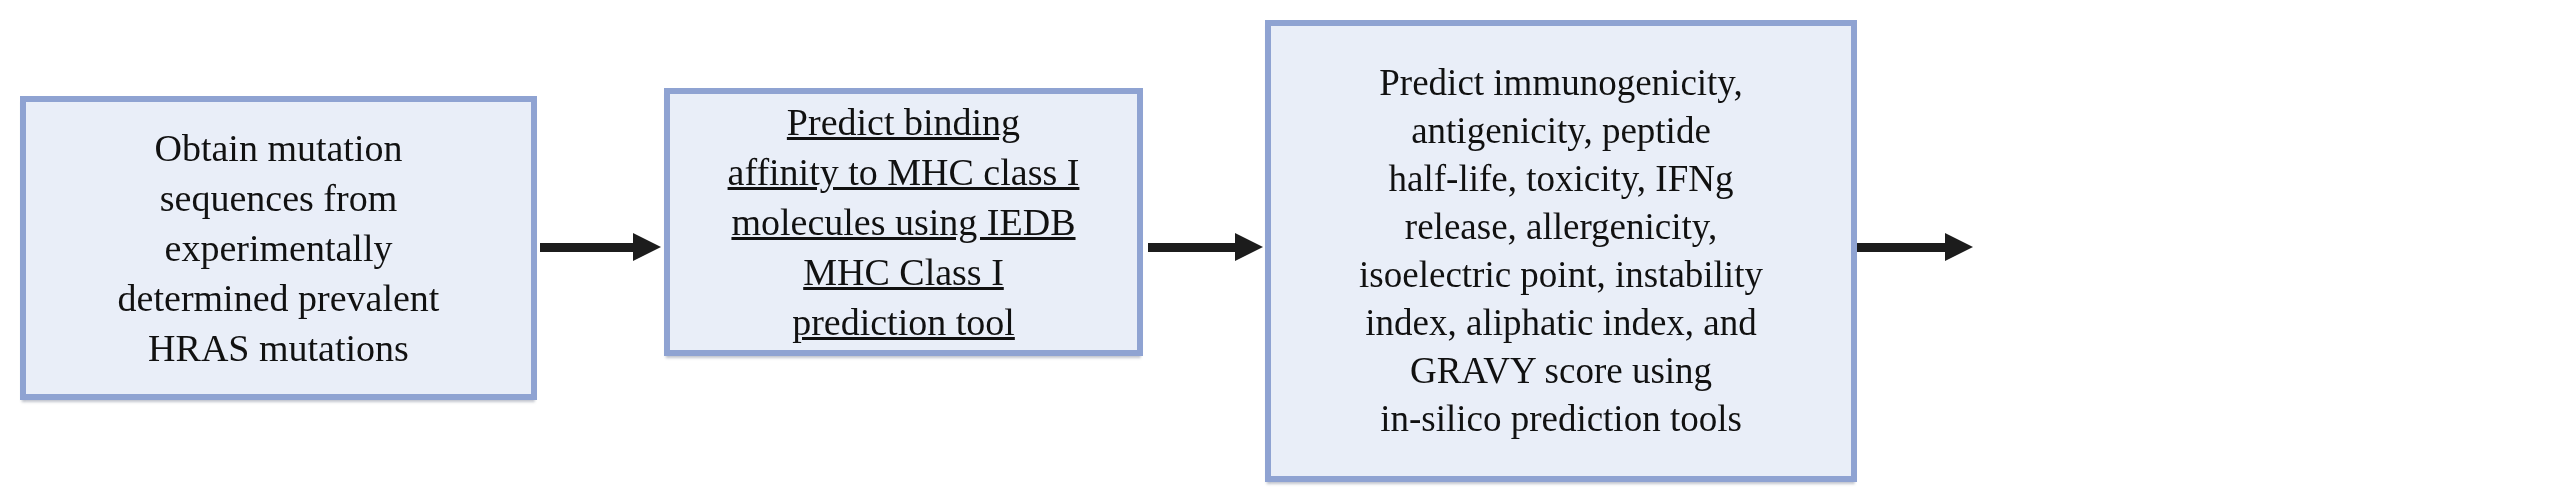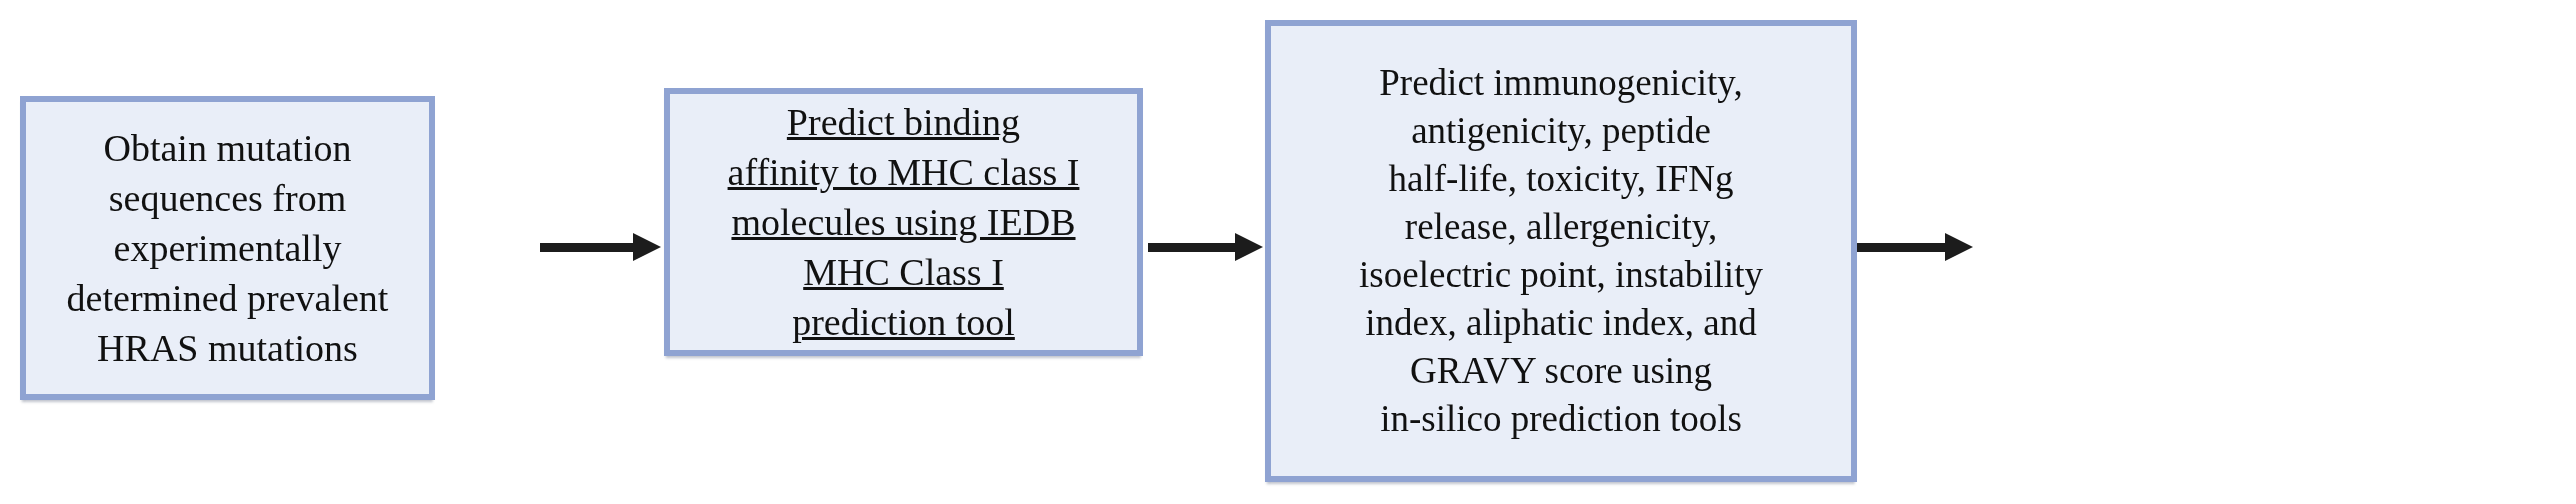--- a/index.html
+++ b/index.html
@@ -26,21 +26,21 @@
     align-items: center;
     justify-content: center;
     text-align: center;
     font-size: 38px;
     line-height: 1.32;
   }
   .box-text {
     white-space: pre-line;
     padding: 6.2px 11px;
   }
-  .box1 { left: 20px;   top: 96px; width: 415px; height: 304px; }
+  .box1 { left: 20px;   top: 96px; width: 517px; height: 304px; }
   .box2 { left: 664px; top: 88px; width: 479px; height: 268px; text-decoration: underline; }
   .box3 { left: 1265px; top: 20px;  width: 592px; height: 462px; font-size: 37px; line-height: 1.30; }
   .box4 { left: 1975px; top: 79px; width: 588px; height: 337px; }
 
   .arrow {
     position: absolute;
     top: 233px;
     height: 28.4px;
     display: flex;
     align-items: center;

